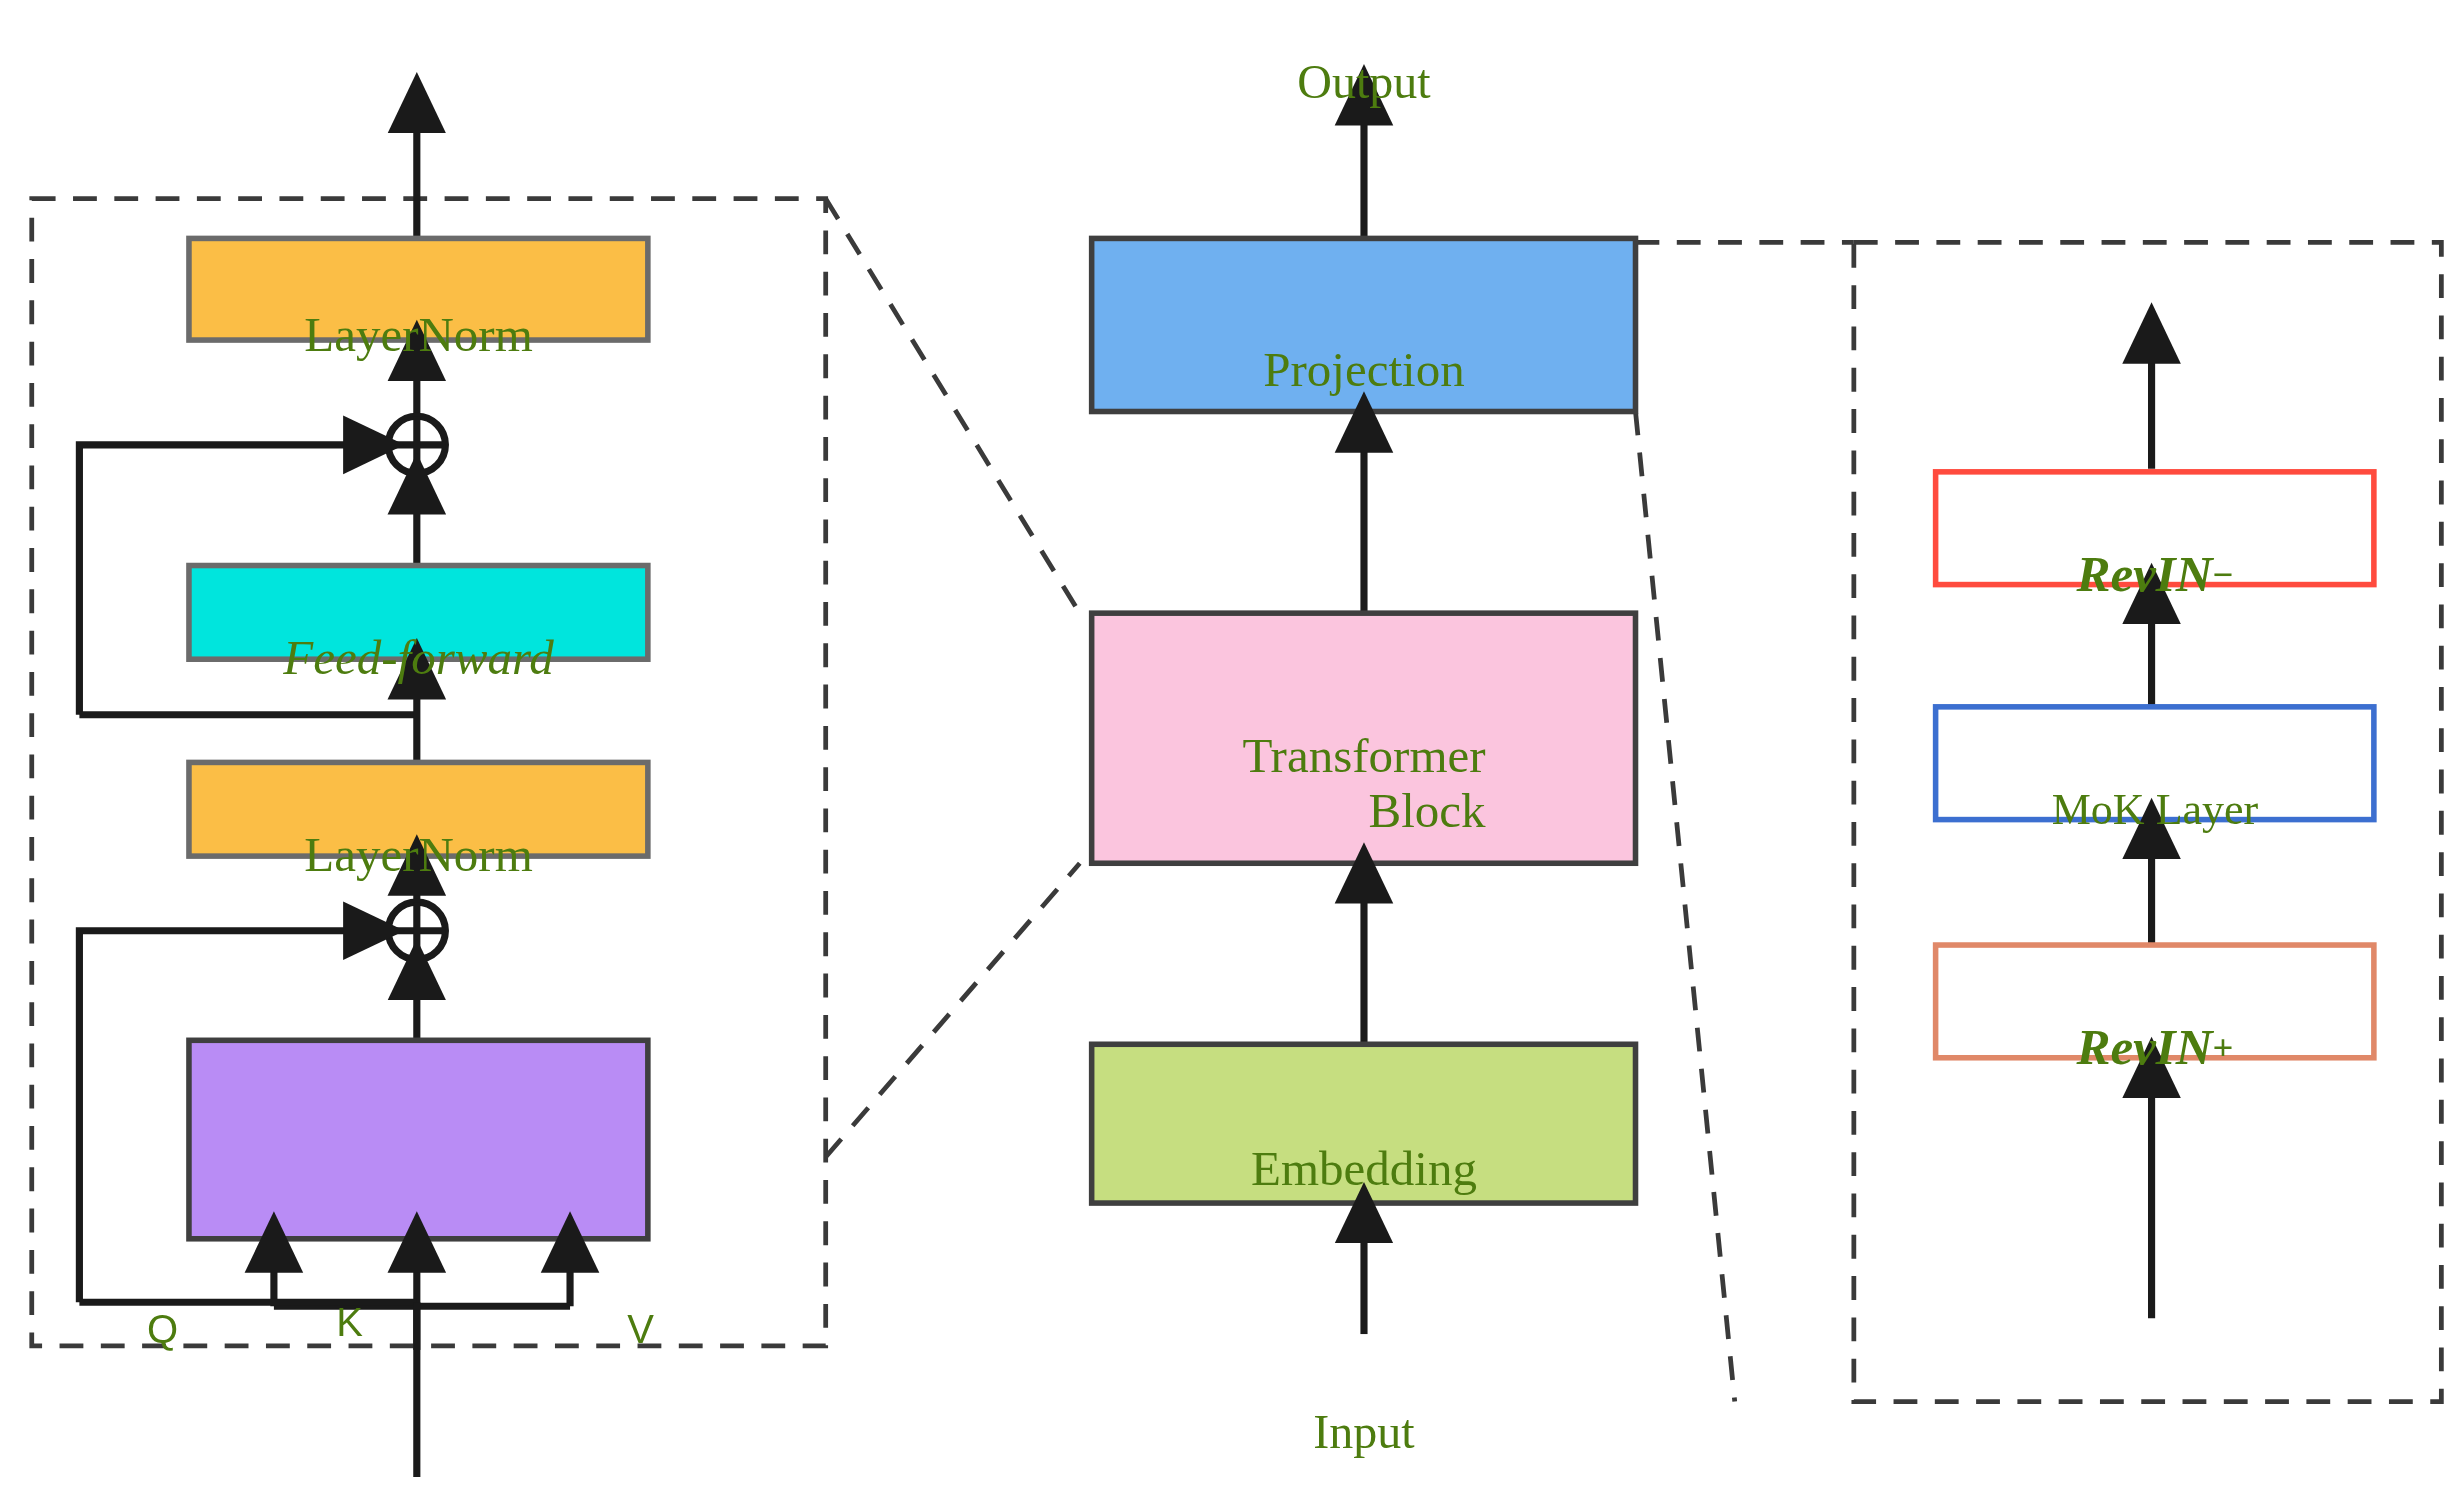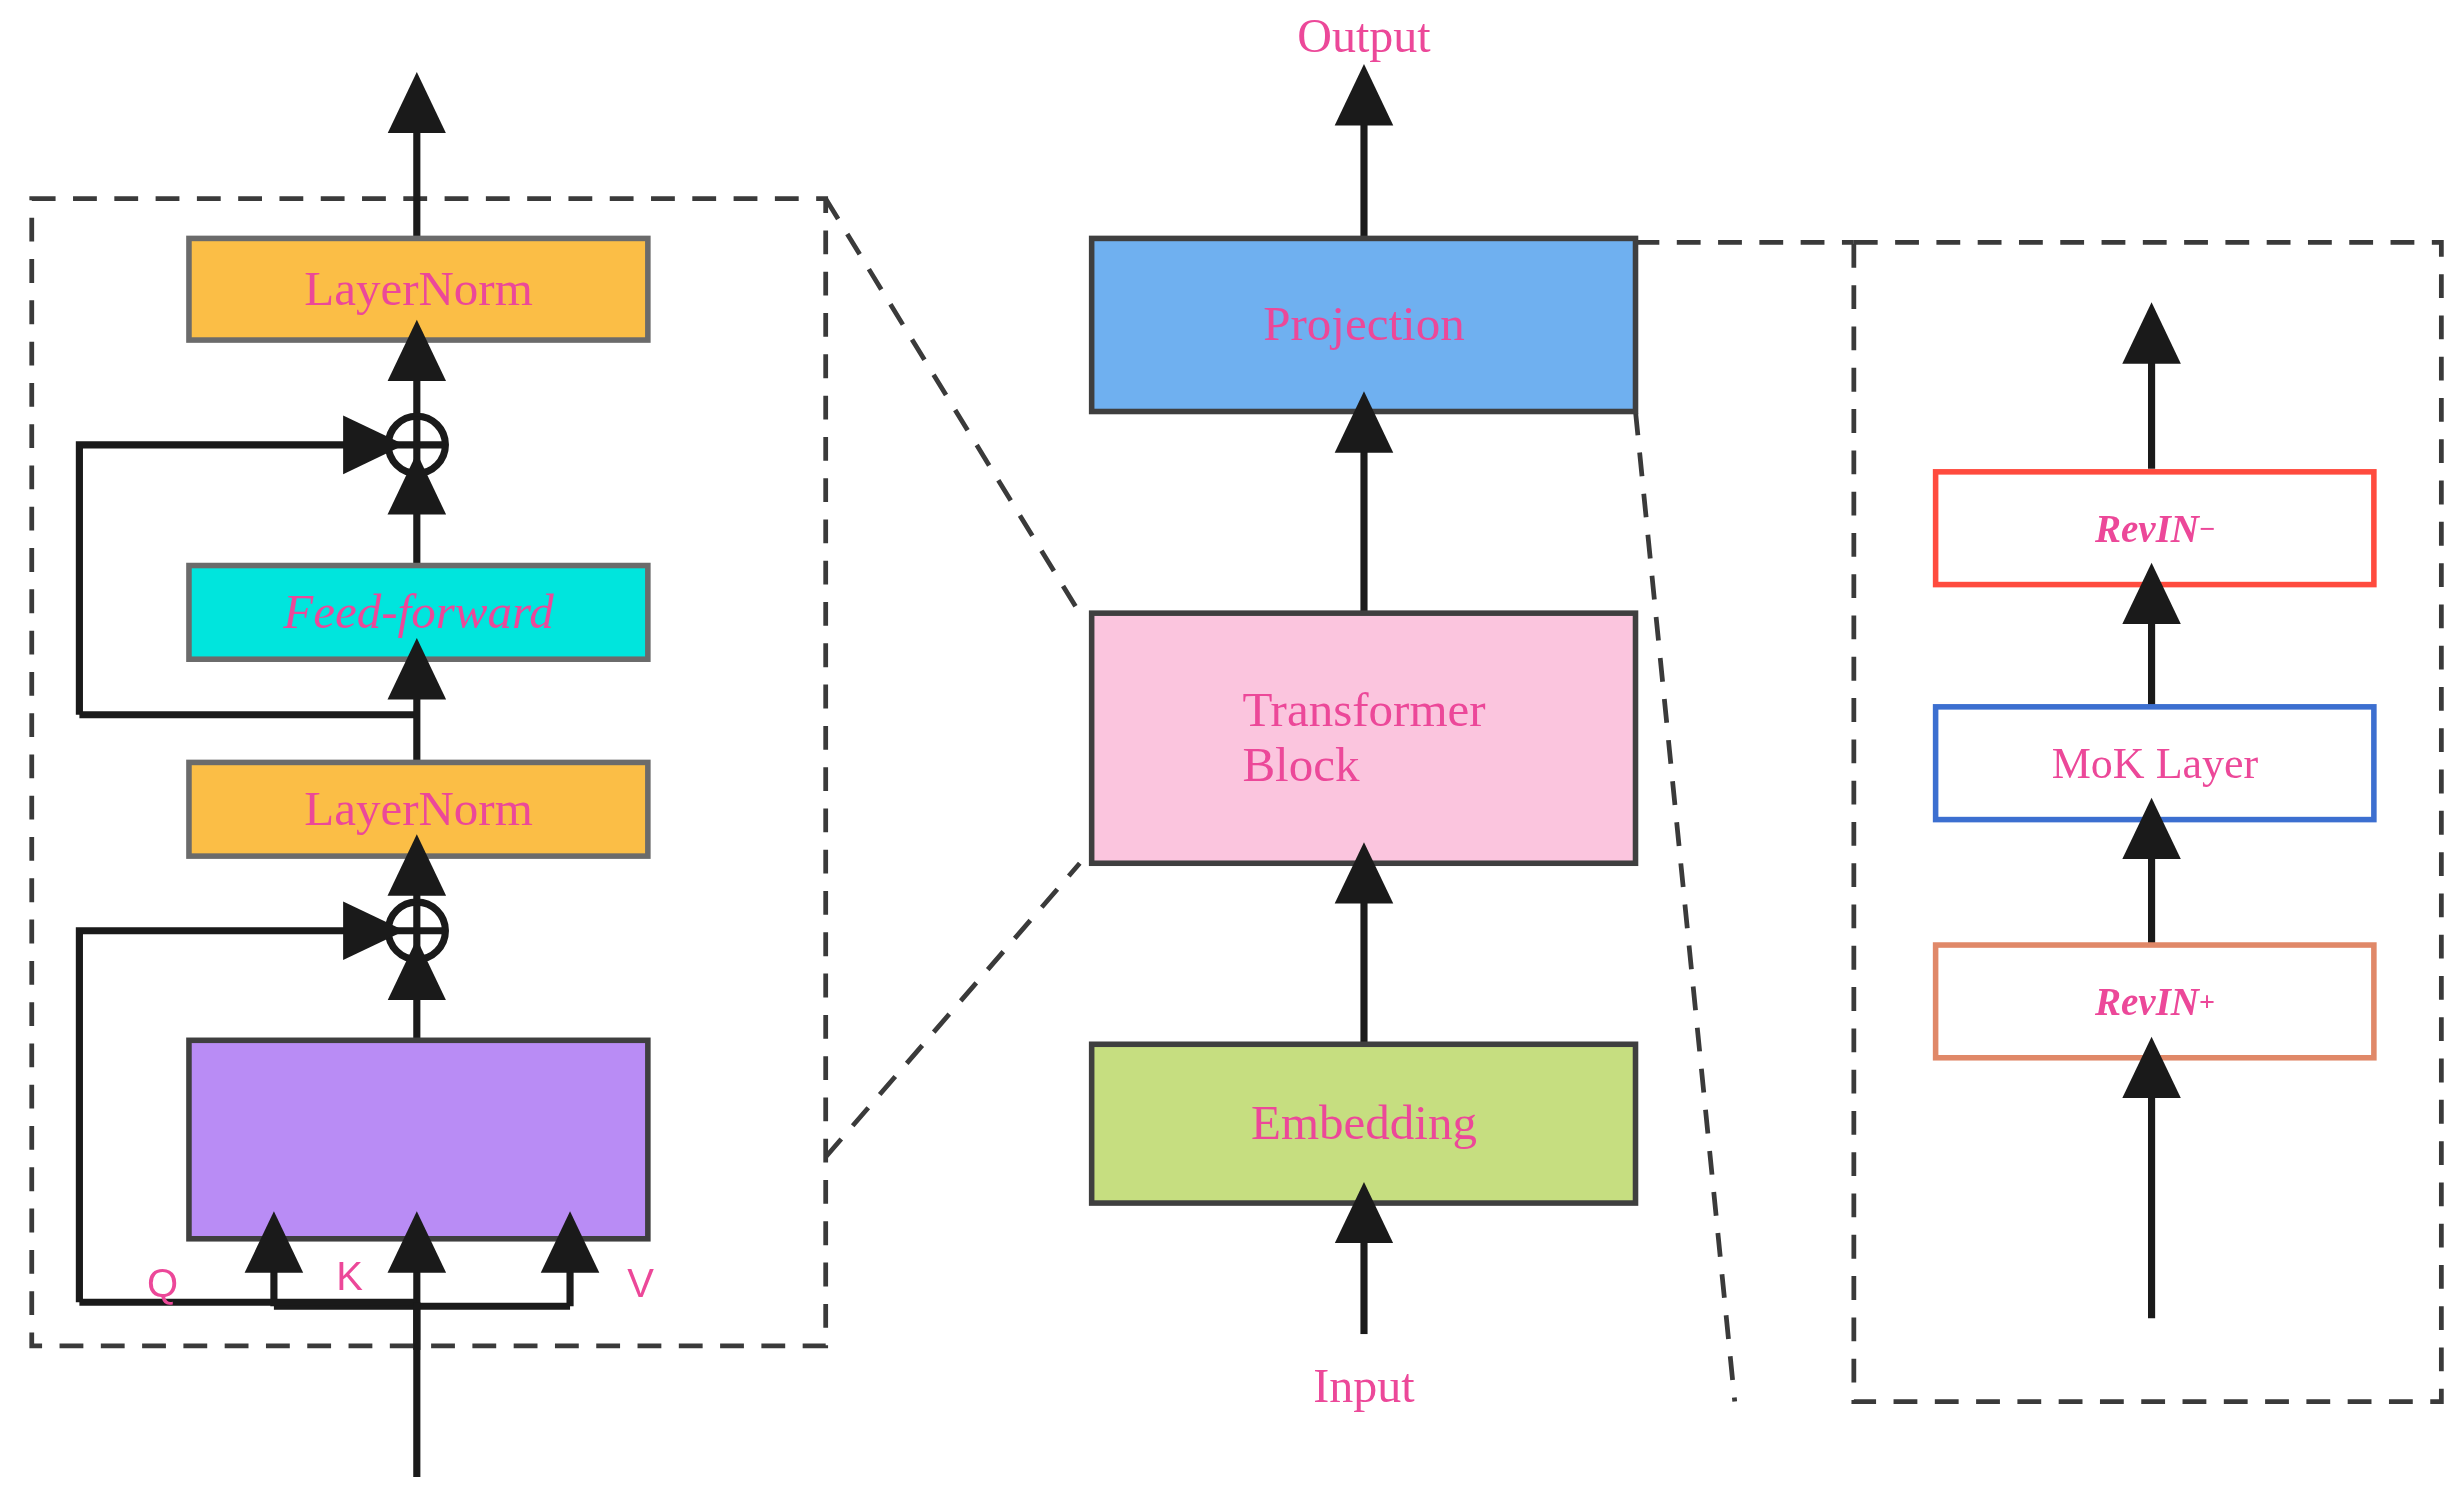--- a/index.html
+++ b/index.html
@@ -24,36 +24,37 @@
     width: 2462px;
     height: 1505px;
     display: block;
   }
   
   .lbl {
     position: absolute;
     display: flex;
     align-items: center;
     justify-content: center;
-    text-align: left;
-    color: #ec4899;
+    text-align: right;
+    color: #4d7c0f;
     line-height: 1.12;
     white-space: pre-line;
     pointer-events: none;
     font-family: "Liberation Serif", "DejaVu Serif", serif;
+    margin-top: 46px;
   }
   .box-label { font-size: 49px; }
   .box-label.two-line { font-size: 49px; }
   .io-label { font-size: 48px; }
   .qkv-label {
     font-size: 40px;
     font-family: "Liberation Sans", "DejaVu Sans", sans-serif;
   }
   .revin-label {
-    font-size: 39px;
+    font-size: 51px;
     font-style: italic;
     font-weight: 700;
     font-family: "Liberation Serif", "DejaVu Serif", serif;
   }
   .revin-label sup {
     font-size: 0.72em;
     font-style: normal;
     font-weight: 700;
     vertical-align: super;
     line-height: 0;

